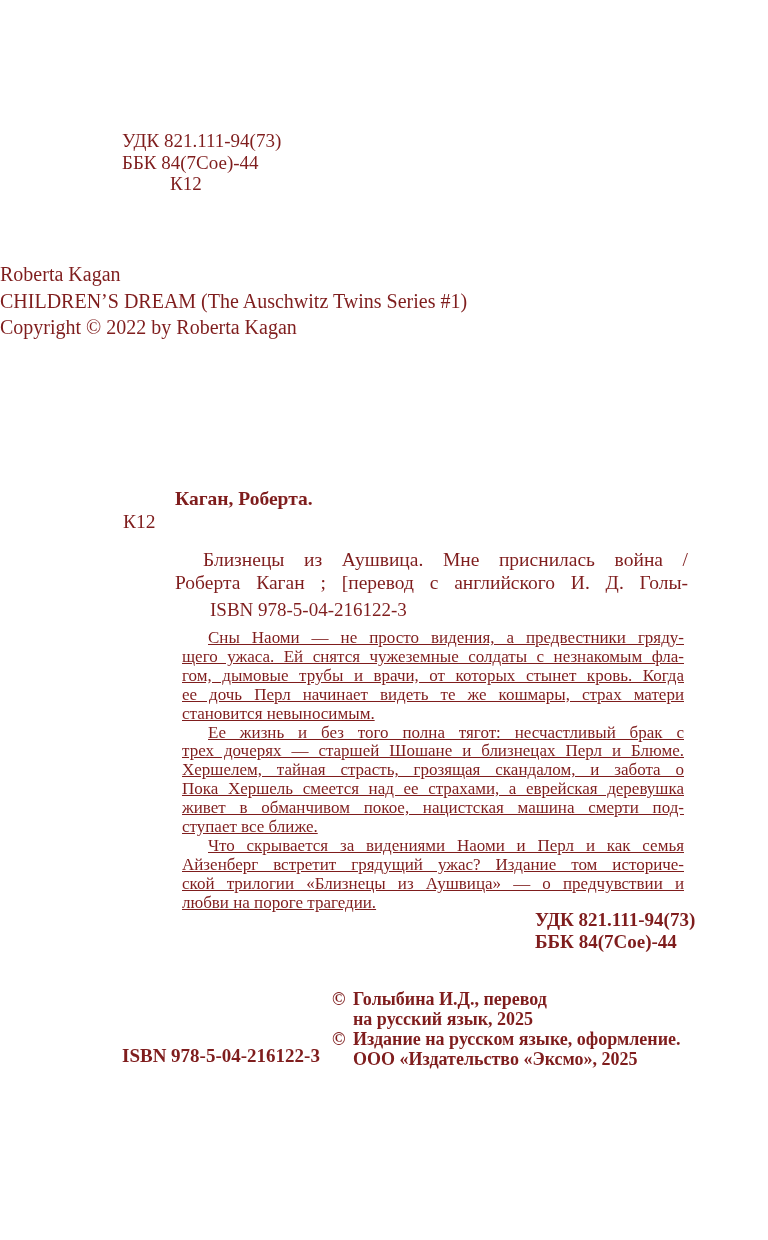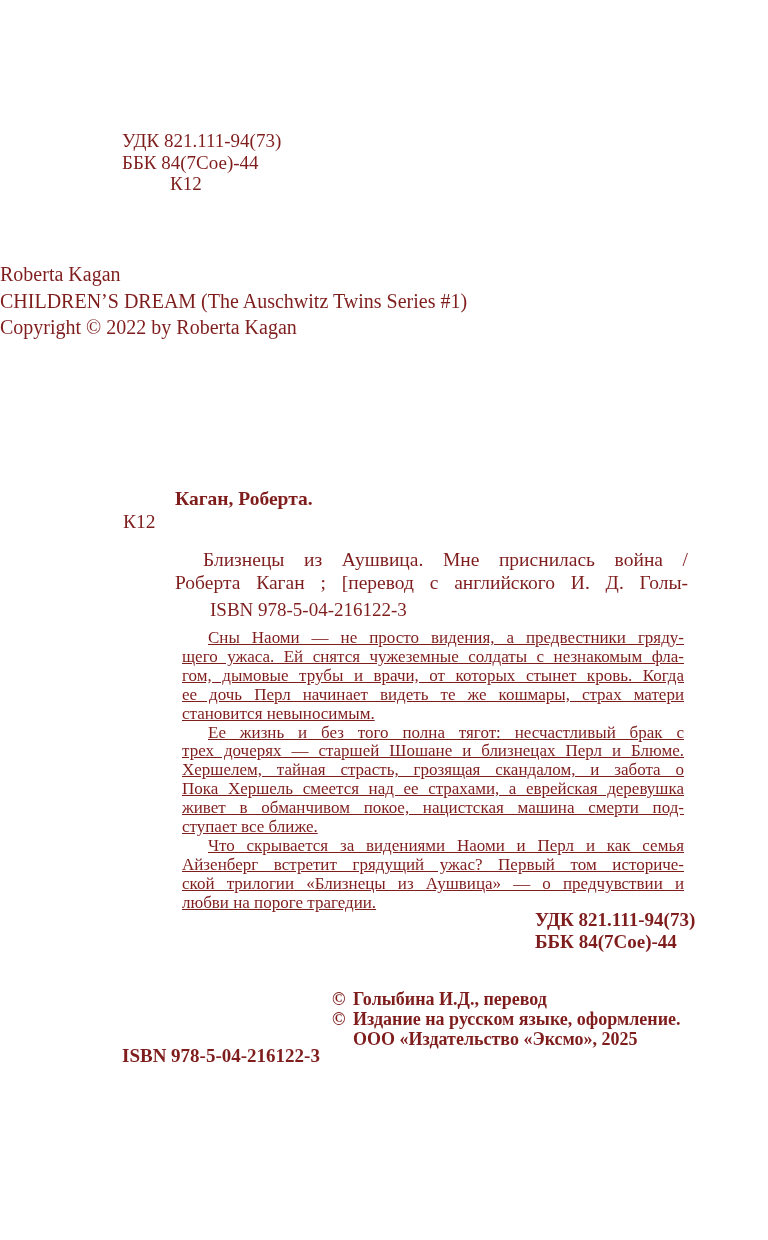--- a/index.html
+++ b/index.html
@@ -155,35 +155,36 @@
     <div class="lline">становится невыносимым.</div>
 
     <div class="pfirst jline">Ее жизнь и без того полна тягот: несчастливый брак с</div>
     <div class="jline">трех дочерях — старшей Шошане и близнецах Перл и Блюме.</div>
     <div class="jline">Хершелем, тайная страсть, грозящая скандалом, и забота о</div>
     <div class="jline">Пока Хершель смеется над ее страхами, а еврейская деревушка</div>
     <div class="jline">живет в обманчивом покое, нацистская машина смерти под-</div>
     <div class="lline">ступает все ближе.</div>
 
     <div class="pfirst jline">Что скрывается за видениями Наоми и Перл и как семья</div>
-    <div class="jline">Айзенберг встретит грядущий ужас? Первый том историче-</div>
+    <div class="jline">Айзенберг встретит грядущий ужас? Издание том историче-</div>
     <div class="jline">ской трилогии «Близнецы из Аушвица» — о предчувствии и</div>
     <div class="lline">любви на пороге трагедии.</div>
   </div>
 
   <div class="classification">
     <div>УДК 821.111-94(73)</div>
     <div>ББК 84(7Сое)-44</div>
   </div>
 
   <div class="copyrights">
     <div class="cr-row">
       <div class="cr-sym">©</div>
       <div class="cr-lines">
         <div>Голыбина И.Д., перевод</div>
+        <div>на русский язык, 2025</div>
       </div>
     </div>
     <div class="cr-row">
       <div class="cr-sym">©</div>
       <div class="cr-lines">
         <div>Издание на русском языке, оформление.</div>
         <div>ООО «Издательство «Эксмо», 2025</div>
       </div>
     </div>
   </div>

